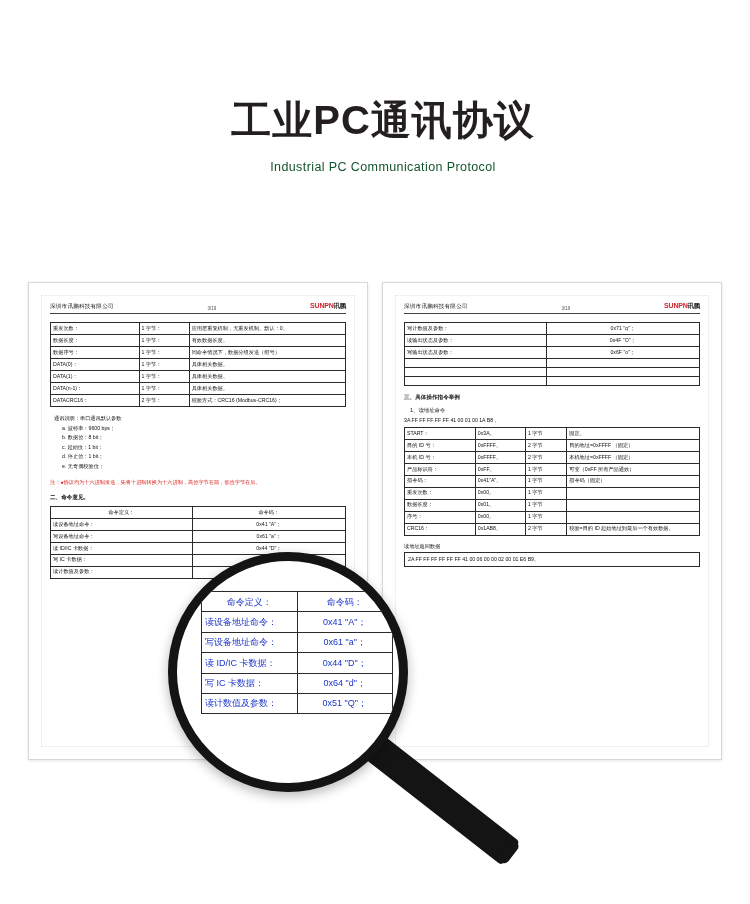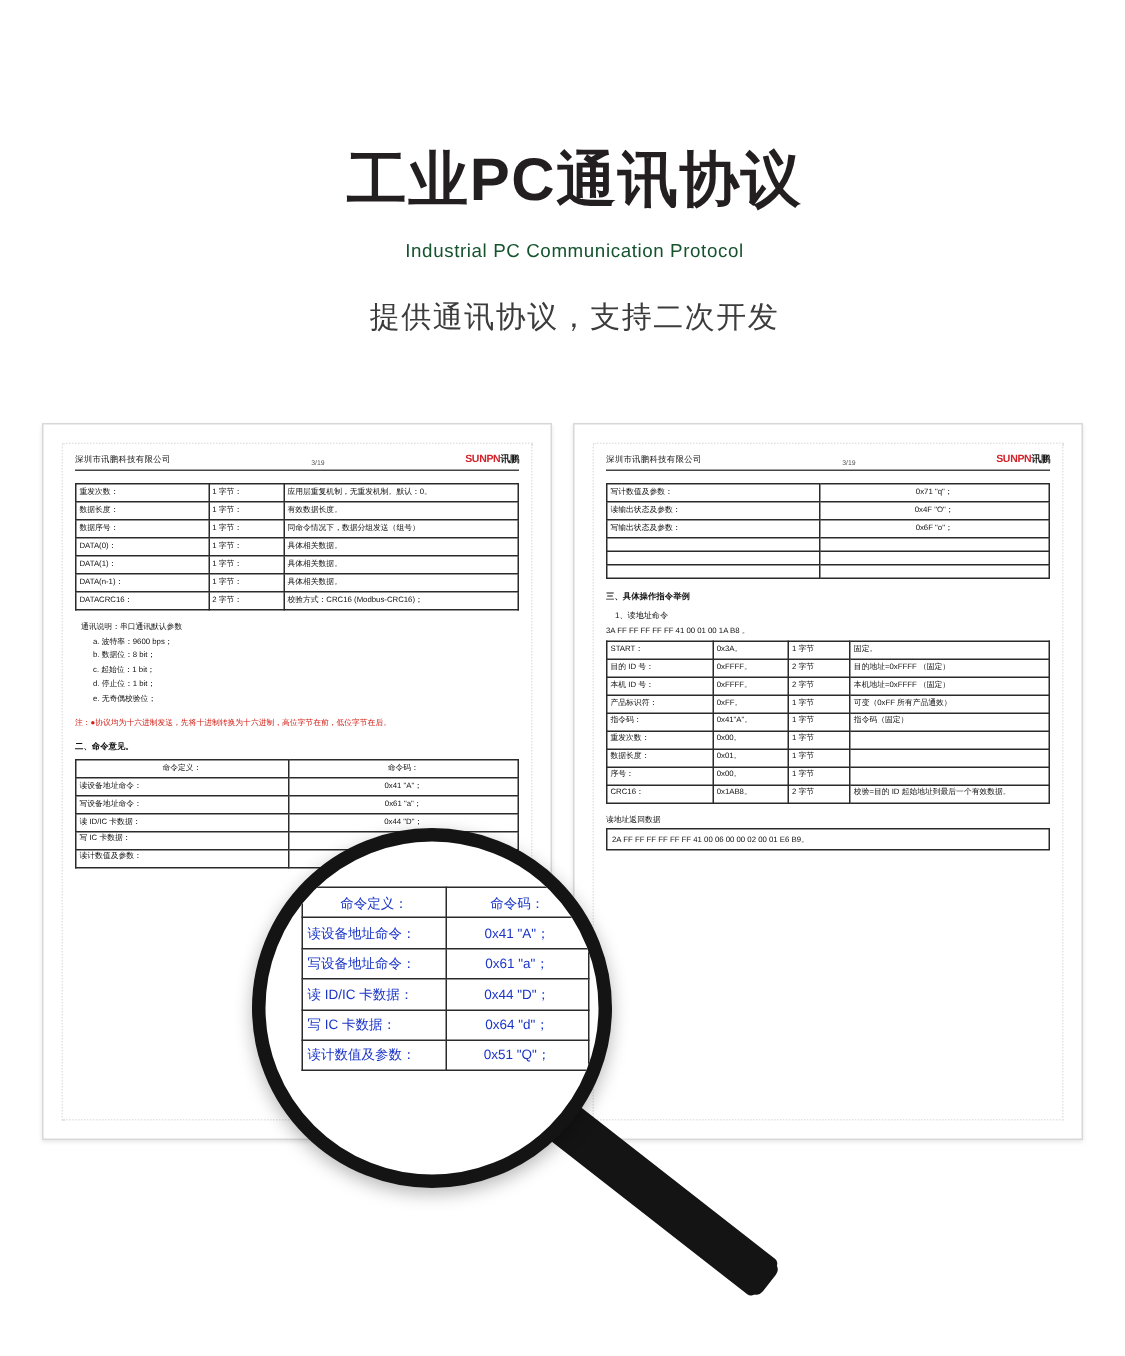--- a/index.html
+++ b/index.html
@@ -186,21 +186,20 @@
   }
 </style>
 </head>
 <body>
 
 <div id="root">
 
   <div class="header">
     <div class="title-cn">工业PC通讯协议</div>
     <div class="title-en">Industrial PC Communication Protocol</div>
-    <div class="subtitle-cn">提供通讯协议，支持二次开发</div>
   </div>
 
   <div class="sheets">
 
     <div class="sheet left">
       <div class="inner">
 
         <div class="pg-head">
           <span class="company">深圳市讯鹏科技有限公司</span>
           <span class="pageno">3/19</span>

